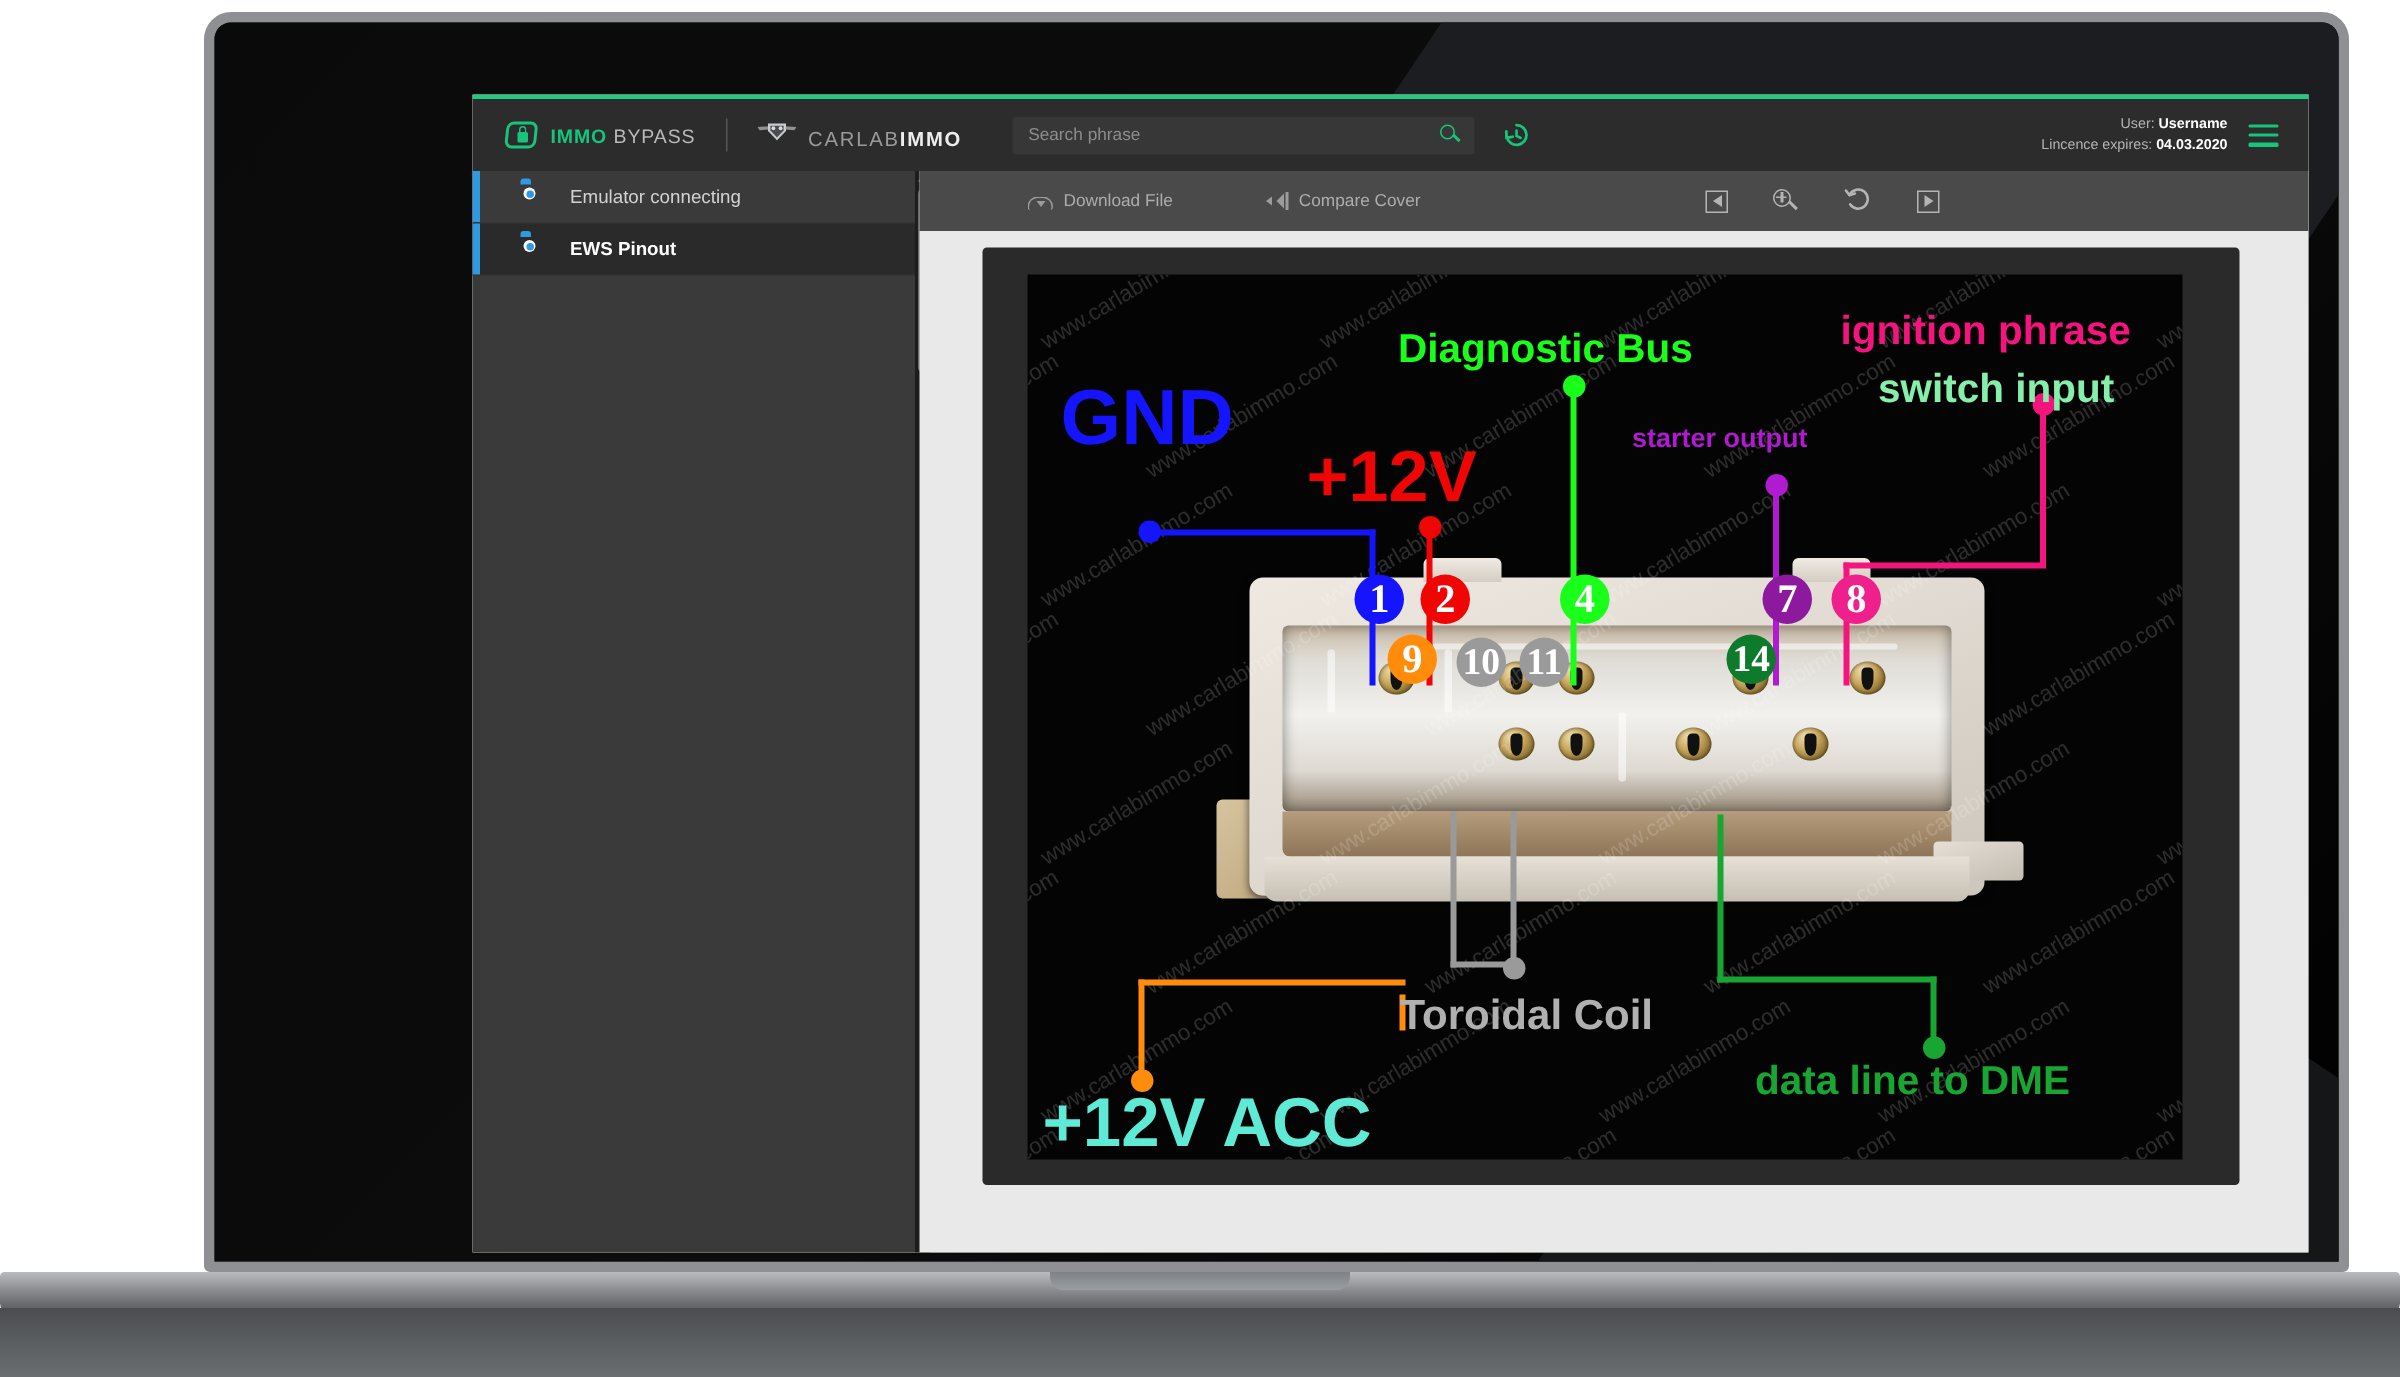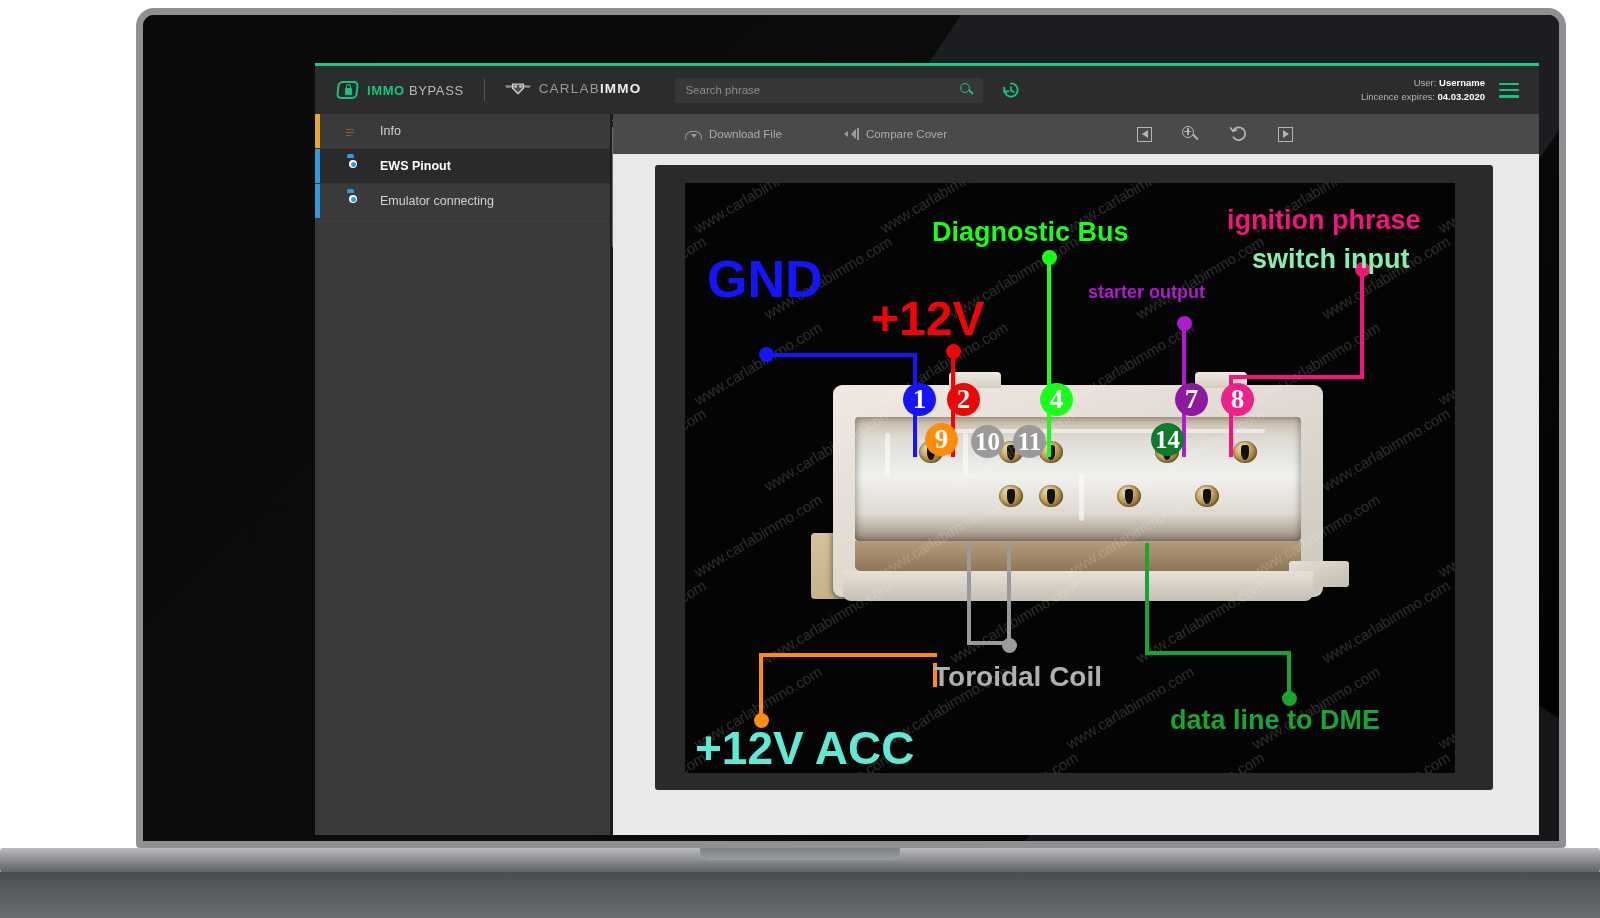--- a/index.html
+++ b/index.html
@@ -73,21 +73,21 @@
     position:absolute; left:8px; top:9px; width:7px; height:7px; background:#17c47c; border-radius:1px;
   }
   .brand-lock-icon .shackle {
     position:absolute; left:9px; top:5px; width:5px; height:5px;
     border:1.6px solid #17c47c; border-bottom:none; border-radius:3px 3px 0 0;
   }
   .brand-text { font-size:13px; letter-spacing:.6px; color:#b9b9b9; white-space:nowrap;}
   .brand-text b { color:#17c47c; font-weight:bold; }
   .hdr-divider { width:1px; height:22px; background:#565656; margin:0 20px; }
 
-  .brand2 { display:flex; align-items:flex-start; gap:8px; }
+  .brand2 { display:flex; align-items:flex-end; gap:8px; }
   .brand2-text { font-size:13.5px; letter-spacing:1.2px; color:#9a9a9a; }
   .brand2-text b { color:#ededed; font-weight:bold; }
 
   #search-wrap {
     position:relative; margin-left:34px;
     width:308px; height:25px;
     background:#373737; border-radius:2px;
     display:flex; align-items:center;
   }
   #search-input {
@@ -333,33 +333,28 @@
         <div id="hamburger">
           <i></i>
             <i></i>
             <i></i>
         </div>
       </div>
 
       <div id="sidebar">
         <div id="sidebar-items">
             <div class="side-item">
-              <span class="accent" style="background: rgb(230, 169, 48);"></span>
-              <span class="ic"><span class="doc-icon"><i></i><i></i><i></i></span></span>
-              <span class="lbl">Info</span>
+              <span class="accent" style="background: rgb(47, 154, 224);"></span>
+              <span class="ic"><span class="cam-icon"><span class="hump"></span><span class="lens"></span></span></span>
+              <span class="lbl">Emulator connecting</span>
             </div>
             <div class="side-item active">
               <span class="accent" style="background: rgb(47, 154, 224);"></span>
               <span class="ic"><span class="cam-icon"><span class="hump"></span><span class="lens"></span></span></span>
               <span class="lbl">EWS Pinout</span>
-            </div>
-            <div class="side-item">
-              <span class="accent" style="background: rgb(47, 154, 224);"></span>
-              <span class="ic"><span class="cam-icon"><span class="hump"></span><span class="lens"></span></span></span>
-              <span class="lbl">Emulator connecting</span>
             </div>
           </div>
       </div>
 
       <div id="side-scroll">
         <span class="arrow"></span>
         <div id="side-scroll-thumb"></div>
       </div>
 
       <div id="content">

